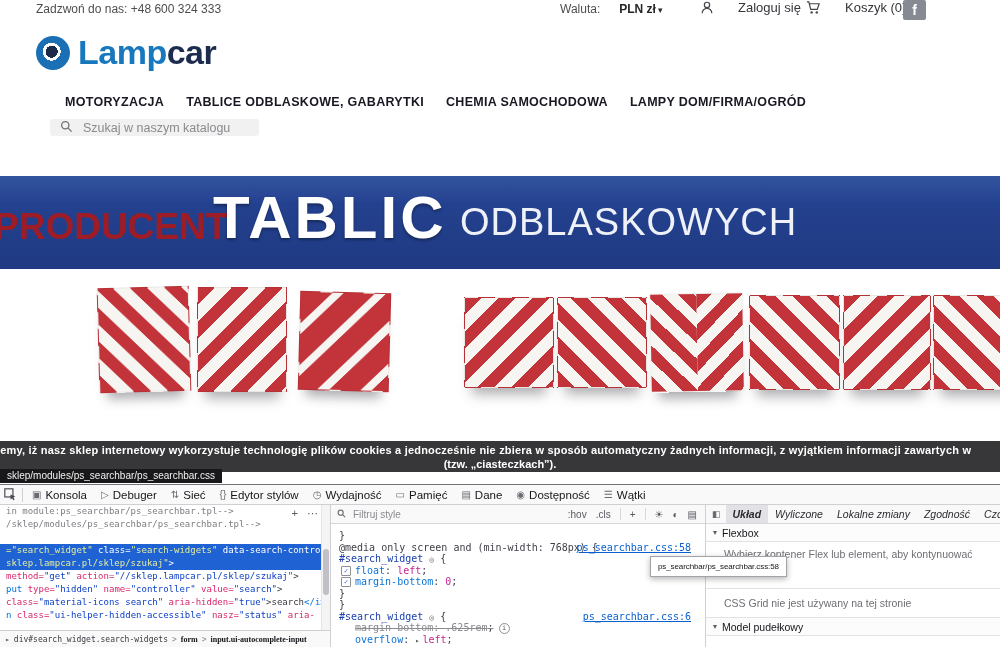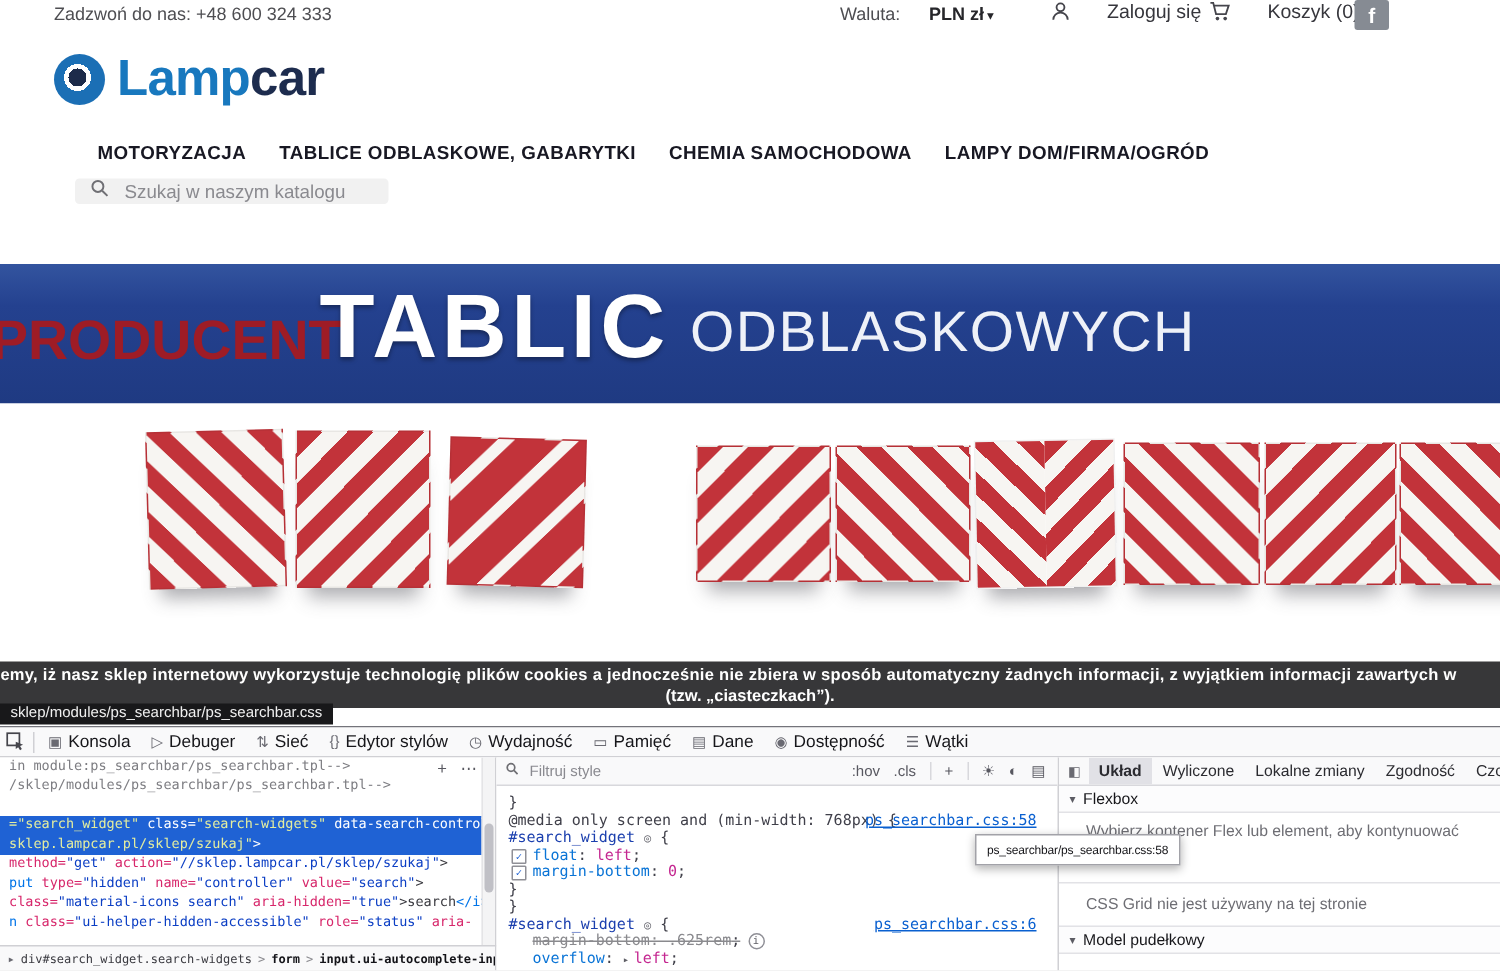--- a/index.html
+++ b/index.html
@@ -87,21 +87,21 @@
               font-family:"Liberation Sans",sans-serif;}
   .mk-actions span{cursor:pointer;}
   .mk-scroll{position:absolute;right:0;top:0;bottom:0;width:8px;background:#f4f4f5;border-left:1px solid #e4e4e6;}
   .mk-thumb{position:absolute;right:1px;top:44px;width:6px;height:46px;background:#c0c0c6;border-radius:3px;cursor:pointer;}
   
   .crumbbar{position:absolute;left:0;bottom:0;width:331px;height:17px;background:#f9f9fa;
             border-top:1px solid #d0d0d4;border-right:1px solid #d0d0d4;box-sizing:border-box;
             display:flex;align-items:center;gap:4px;padding-left:5px;overflow:hidden;white-space:nowrap;
             font-family:"DejaVu Sans Mono",monospace;font-size:8px;color:#3a3a40;}
   .crumb{cursor:pointer;}
-  .crumb.b{font-weight:700;color:#131318;}
+  .crumb.b{font-weight:700;color:#131318;font-family:Liberation Serif, serif;}
   .crumb-sep{color:#8b8b90;}
   .crumb-ic{color:#6a6a72;font-size:8px;}
   
   .rules{position:absolute;left:331px;top:0;width:375px;bottom:0;border-right:1px solid #d0d0d4;
          box-sizing:border-box;background:#fff;}
   .rules-head{height:18px;background:#f9f9fa;border-bottom:1px solid #d8d8dc;display:flex;align-items:center;
               padding:0 8px 0 6px;gap:5px;font-size:10px;color:#585860;}
   .rules-head input{border:0;background:transparent;outline:none;font-size:10px;width:130px;color:#55555c;
               font-family:"Liberation Sans",sans-serif;}
   .rules-head input::placeholder{color:#8a8a90;opacity:1;}
@@ -123,21 +123,21 @@
   .over .p-n,.over .p-v{color:#8a8a8e;text-decoration:line-through;}
   .over .p-n::after{color:#8a8a8e;}
   .infoi{display:inline-block;width:9px;height:9px;border:1px solid #8f8f96;border-radius:50%;font-size:7px;
          line-height:9px;text-align:center;color:#5f5f66;margin-left:5px;vertical-align:1px;}
   .expand-ic{font-size:7px;color:#5f5f66;margin-right:3px;}
   
   .layoutp{position:absolute;left:706px;top:0;right:0;bottom:0;background:#fff;overflow:hidden;}
   .lp-tabs{height:18px;background:#f9f9fa;border-bottom:1px solid #d8d8dc;display:flex;align-items:center;
            font-size:10.5px;color:#2b2b30;white-space:nowrap;overflow:hidden;}
   .lp-tabs .pane-ic{padding:0 5px 0 6px;color:#6a6a72;font-size:9px;cursor:pointer;}
-  .lp-tab{padding:0 7px;height:100%;display:flex;align-items:center;cursor:pointer;box-sizing:border-box;}
+  .lp-tab{padding:0 7px;height:100%;display:flex;align-items:center;cursor:pointer;box-sizing:border-box;font-style:italic;}
   .lp-tab.sel-tab{background:#e1e1e6;font-weight:700;}
   .lp-head{height:17px;display:flex;align-items:center;gap:5px;padding-left:7px;font-size:10.5px;color:#16161a;
            background:#fcfcfd;border-bottom:1px solid #e2e2e6;cursor:pointer;}
   .lp-twisty{color:#5c5c64;font-size:8px;}
   .flex-body{height:46px;padding:6px 0 0 18px;font-size:10.5px;color:#6e6e74;box-sizing:border-box;}
   .grid-body{border-top:1px solid #e2e2e6;padding:8px 0 8px 18px;font-size:10.5px;color:#6e6e74;}
   .lp-head.bordered{border-top:1px solid #e2e2e6;}
   
   .css-tip{position:absolute;left:650px;top:556px;z-index:60;background:#fff;border:1px solid #a2a2a8;
            box-shadow:0 2px 6px rgba(0,0,0,.3);padding:4px 7px;font-size:8px;line-height:11px;color:#16161a;
@@ -276,21 +276,21 @@
         <div class="mk-line mk-comment">in module:ps_searchbar/ps_searchbar.tpl--&gt;</div>
         <div class="mk-line mk-comment">/sklep/modules/ps_searchbar/ps_searchbar.tpl--&gt;</div>
         <div class="mk-line"></div>
         <div class="selblock">
           <div class="mk-line"><span class="k-v">="search_widget"</span><span class="k-a"> class=</span><span class="k-v">"search-widgets"</span><span class="k-a"> data-search-controller-</span></div>
           <div class="mk-line"><span class="k-v">sklep.lampcar.pl/sklep/szukaj"</span><span class="k-p">&gt;</span></div>
         </div>
         <div class="mk-line"><span class="k-a">method=</span><span class="k-v">"get"</span><span class="k-a"> action=</span><span class="k-v">"//sklep.lampcar.pl/sklep/szukaj"</span><span class="k-p">&gt;</span></div>
         <div class="mk-line"><span class="k-t">put </span><span class="k-a">type=</span><span class="k-v">"hidden"</span><span class="k-a"> name=</span><span class="k-v">"controller"</span><span class="k-a"> value=</span><span class="k-v">"search"</span><span class="k-p">&gt;</span></div>
         <div class="mk-line"><span class="k-a">class=</span><span class="k-v">"material-icons search"</span><span class="k-a"> aria-hidden=</span><span class="k-v">"true"</span><span class="k-p">&gt;</span><span class="k-p">search</span><span class="k-t">&lt;/i&gt;</span></div>
-        <div class="mk-line"><span class="k-t">n </span><span class="k-a">class=</span><span class="k-v">"ui-helper-hidden-accessible"</span><span class="k-a"> role=</span><span class="k-v">"status"</span><span class="k-a"> aria-</span></div>
+        <div class="mk-line"><span class="k-t">n </span><span class="k-a">class=</span><span class="k-v">"ui-helper-hidden-accessible"</span><span class="k-a"> nasz=</span><span class="k-v">"status"</span><span class="k-a"> aria-</span></div>
         <div class="mk-actions">
           <span>+</span>
           <span>⋯</span>
         </div>
         <div class="mk-scroll">
             <div class="mk-thumb"></div>
           </div>
       </div>
 
       <div class="crumbbar">

